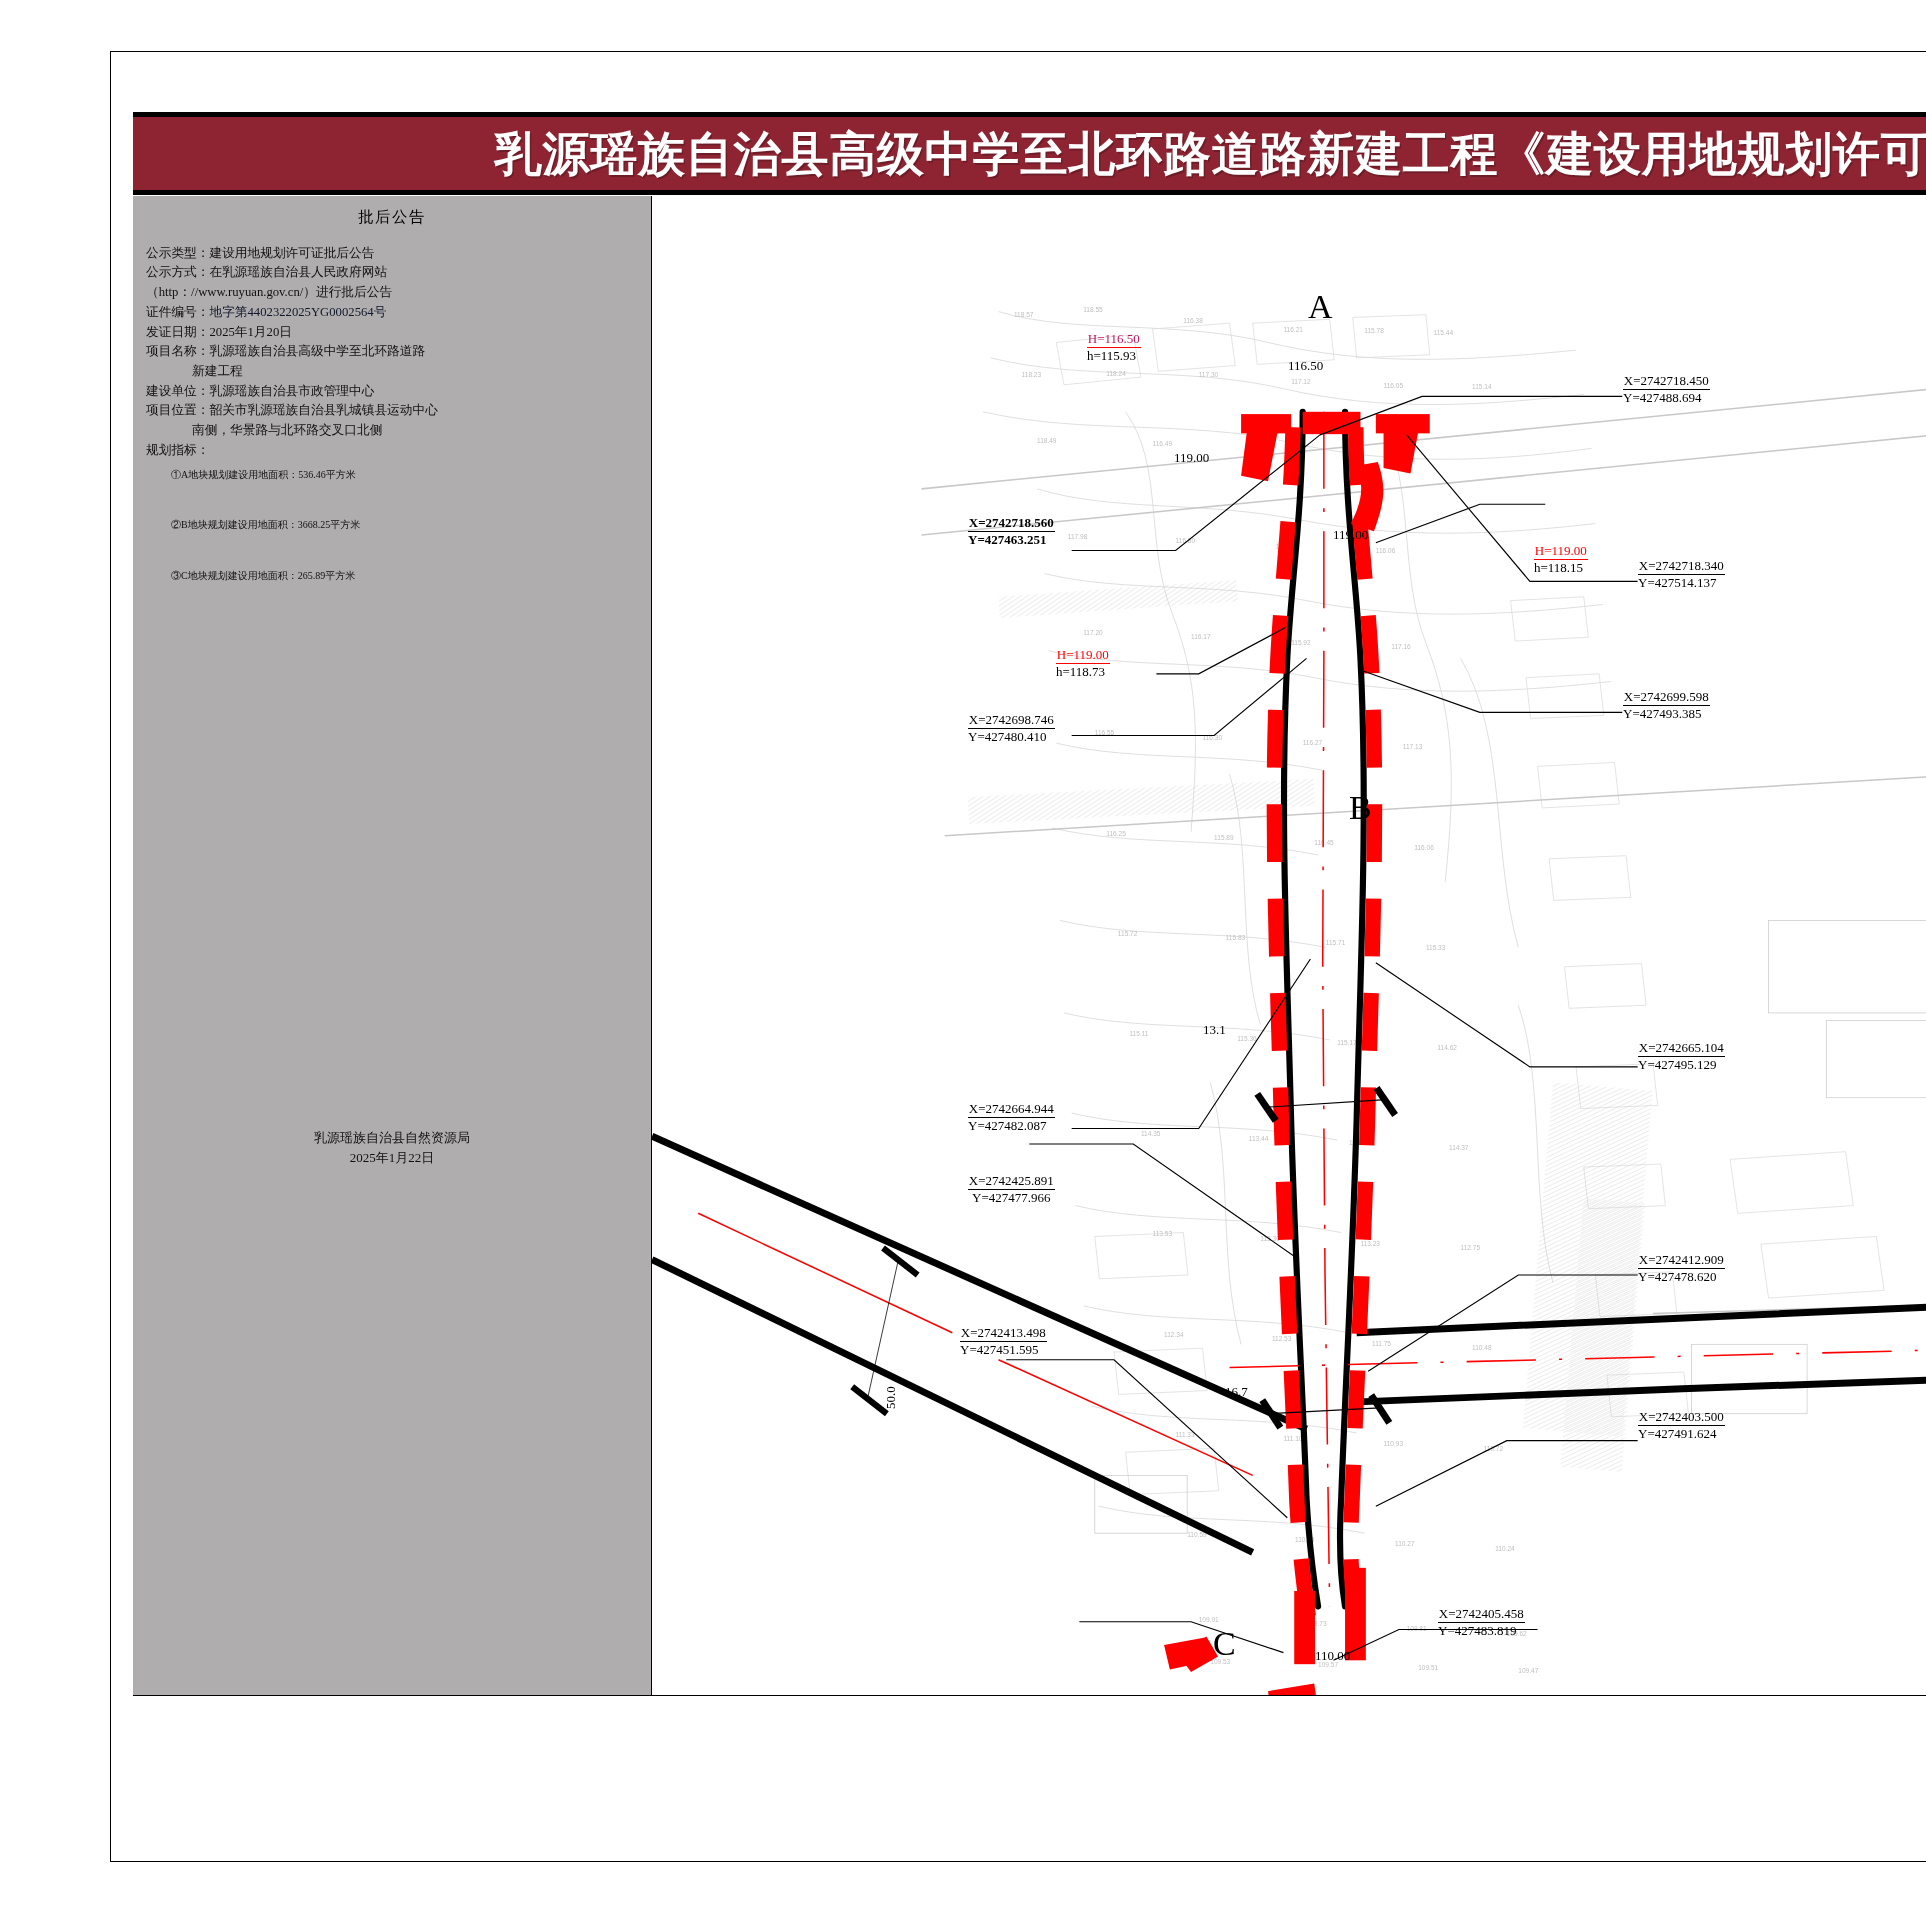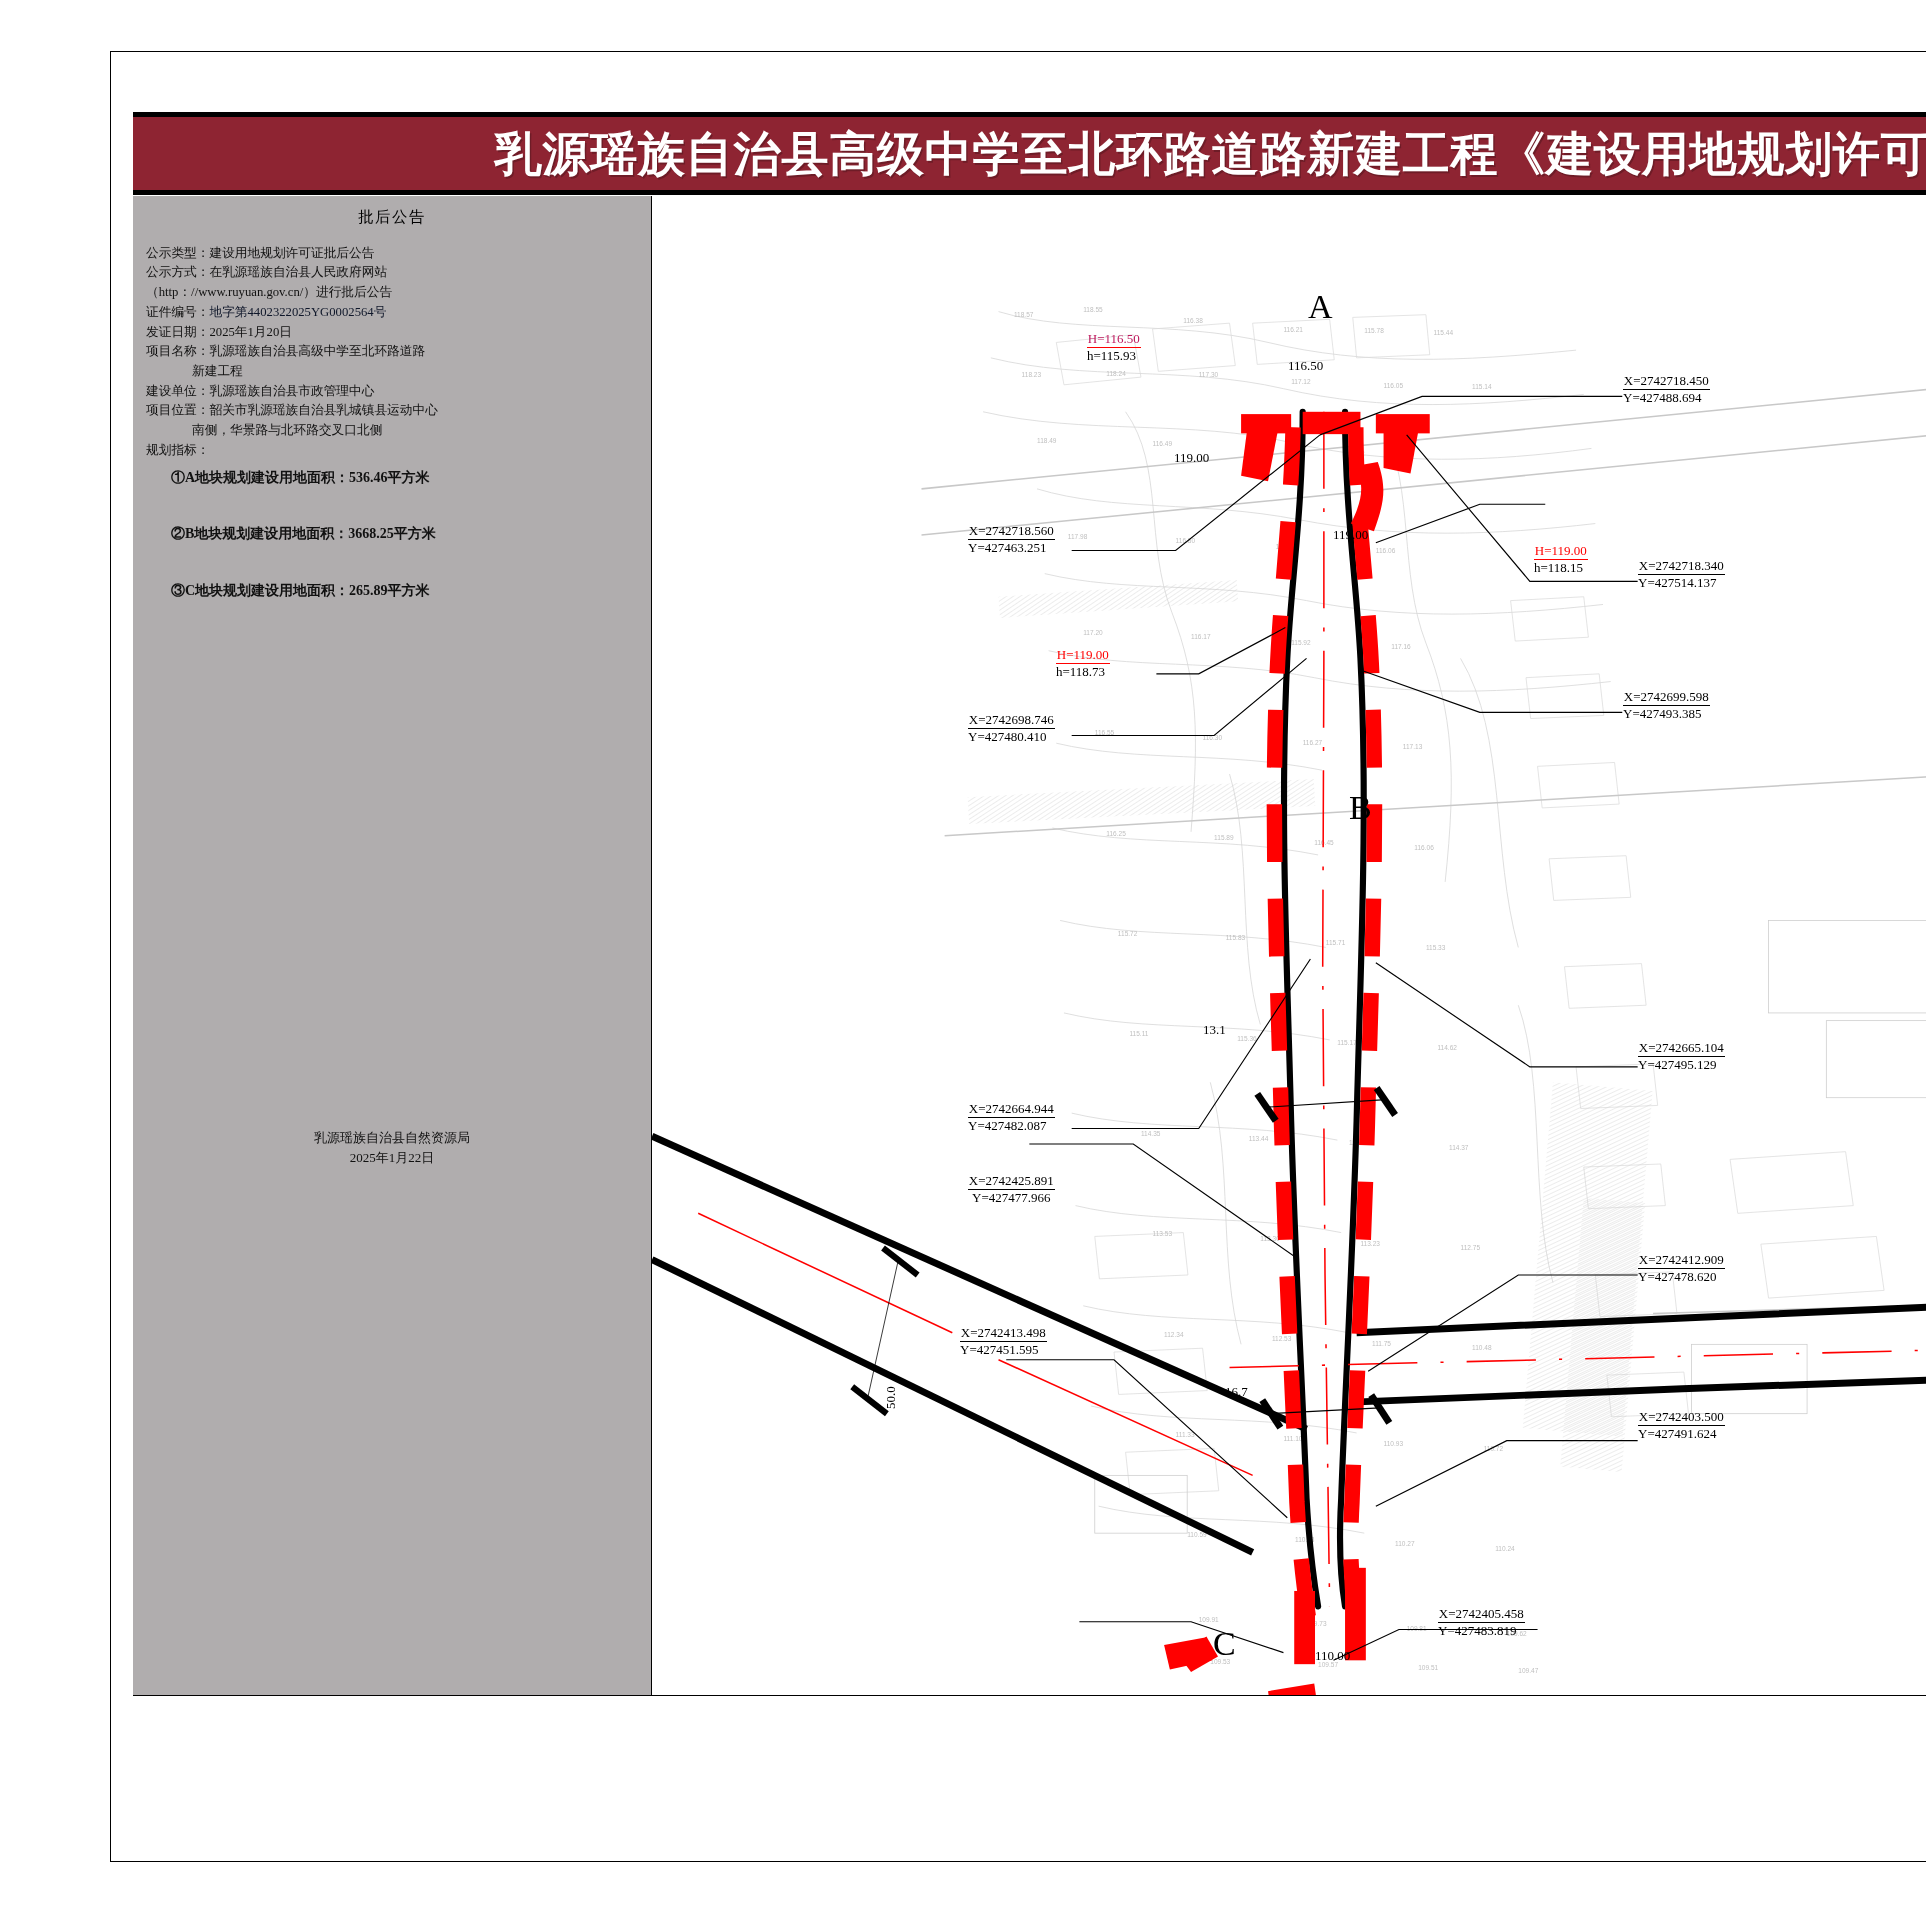--- a/index.html
+++ b/index.html
@@ -42,21 +42,21 @@
     background:#B0ADAE;border-right:1.2px solid #000;box-sizing:border-box;
   }
   .info-heading{
     text-align:center;font-size:15.4px;margin-top:10.8px;letter-spacing:1.5px;color:#000;
   }
   .info-body{padding:16px 0 0 13px;font-size:12.7px;line-height:1.55;color:#111;}
   .info-row{white-space:nowrap;}
   .info-row .cert-no{color:#0f172a;}
   .info-indent{padding-left:46px;white-space:nowrap;}
   .metrics{margin-top:6.2px;}
-  .metric-item{padding-left:25px;margin-bottom:35px;white-space:nowrap;font-size:14px;font-weight:bold;}
+  .metric-item{padding-left:25px;margin-bottom:35px;white-space:nowrap;font-size:10px;}
   .signature{
     position:absolute;left:0;right:0;top:932px;text-align:center;
     font-size:13px;line-height:1.5;color:#111;
   }
 
   
   .draw-panel{
     position:absolute;left:519px;top:0;width:1518px;height:1499px;
     background:#fff;border-right:1.2px solid #000;box-sizing:border-box;overflow:hidden;
   }
@@ -395,21 +395,21 @@
       </div>
 
       <span class="maplbl rot90" style="left:231px;top:1213px;">50.0</span>
       <span class="maplbl" style="left:562px;top:1188px;margin-left:11px;">16.7</span>
       <span class="maplbl" style="left:551px;top:826px;text-align:center;">13.1</span>
 
       <div class="maplbl" style="left:971px;top:177px;">
         <span class="u">X=2742718.450</span><br>
         <span>Y=427488.694</span>
       </div>
-      <div class="maplbl" style="left:316px;top:327px;">
+      <div class="maplbl" style="left:316px;top:319px;font-weight:bold;">
         <span class="u">X=2742718.560</span><br>
         <span>Y=427463.251</span>
       </div>
       <div class="maplbl" style="left:986px;top:362px;">
         <span class="u">X=2742718.340</span><br>
         <span>Y=427514.137</span>
       </div>
       <div class="maplbl" style="left:316px;top:516px;">
         <span class="u">X=2742698.746</span><br>
         <span>Y=427480.410</span>

